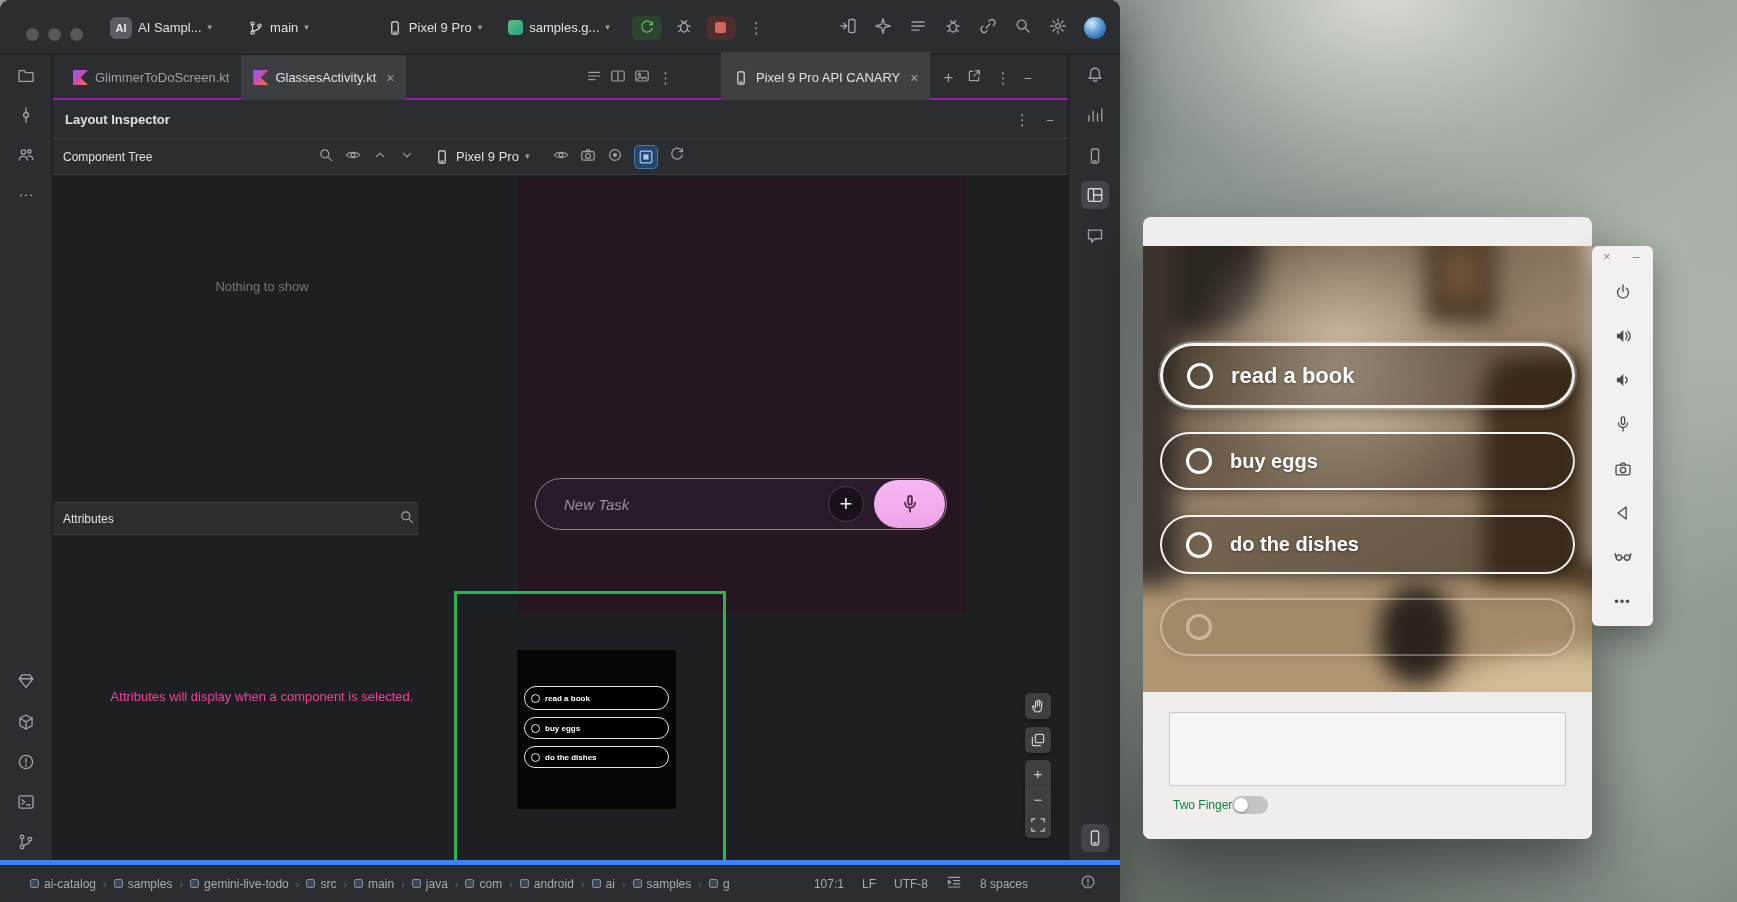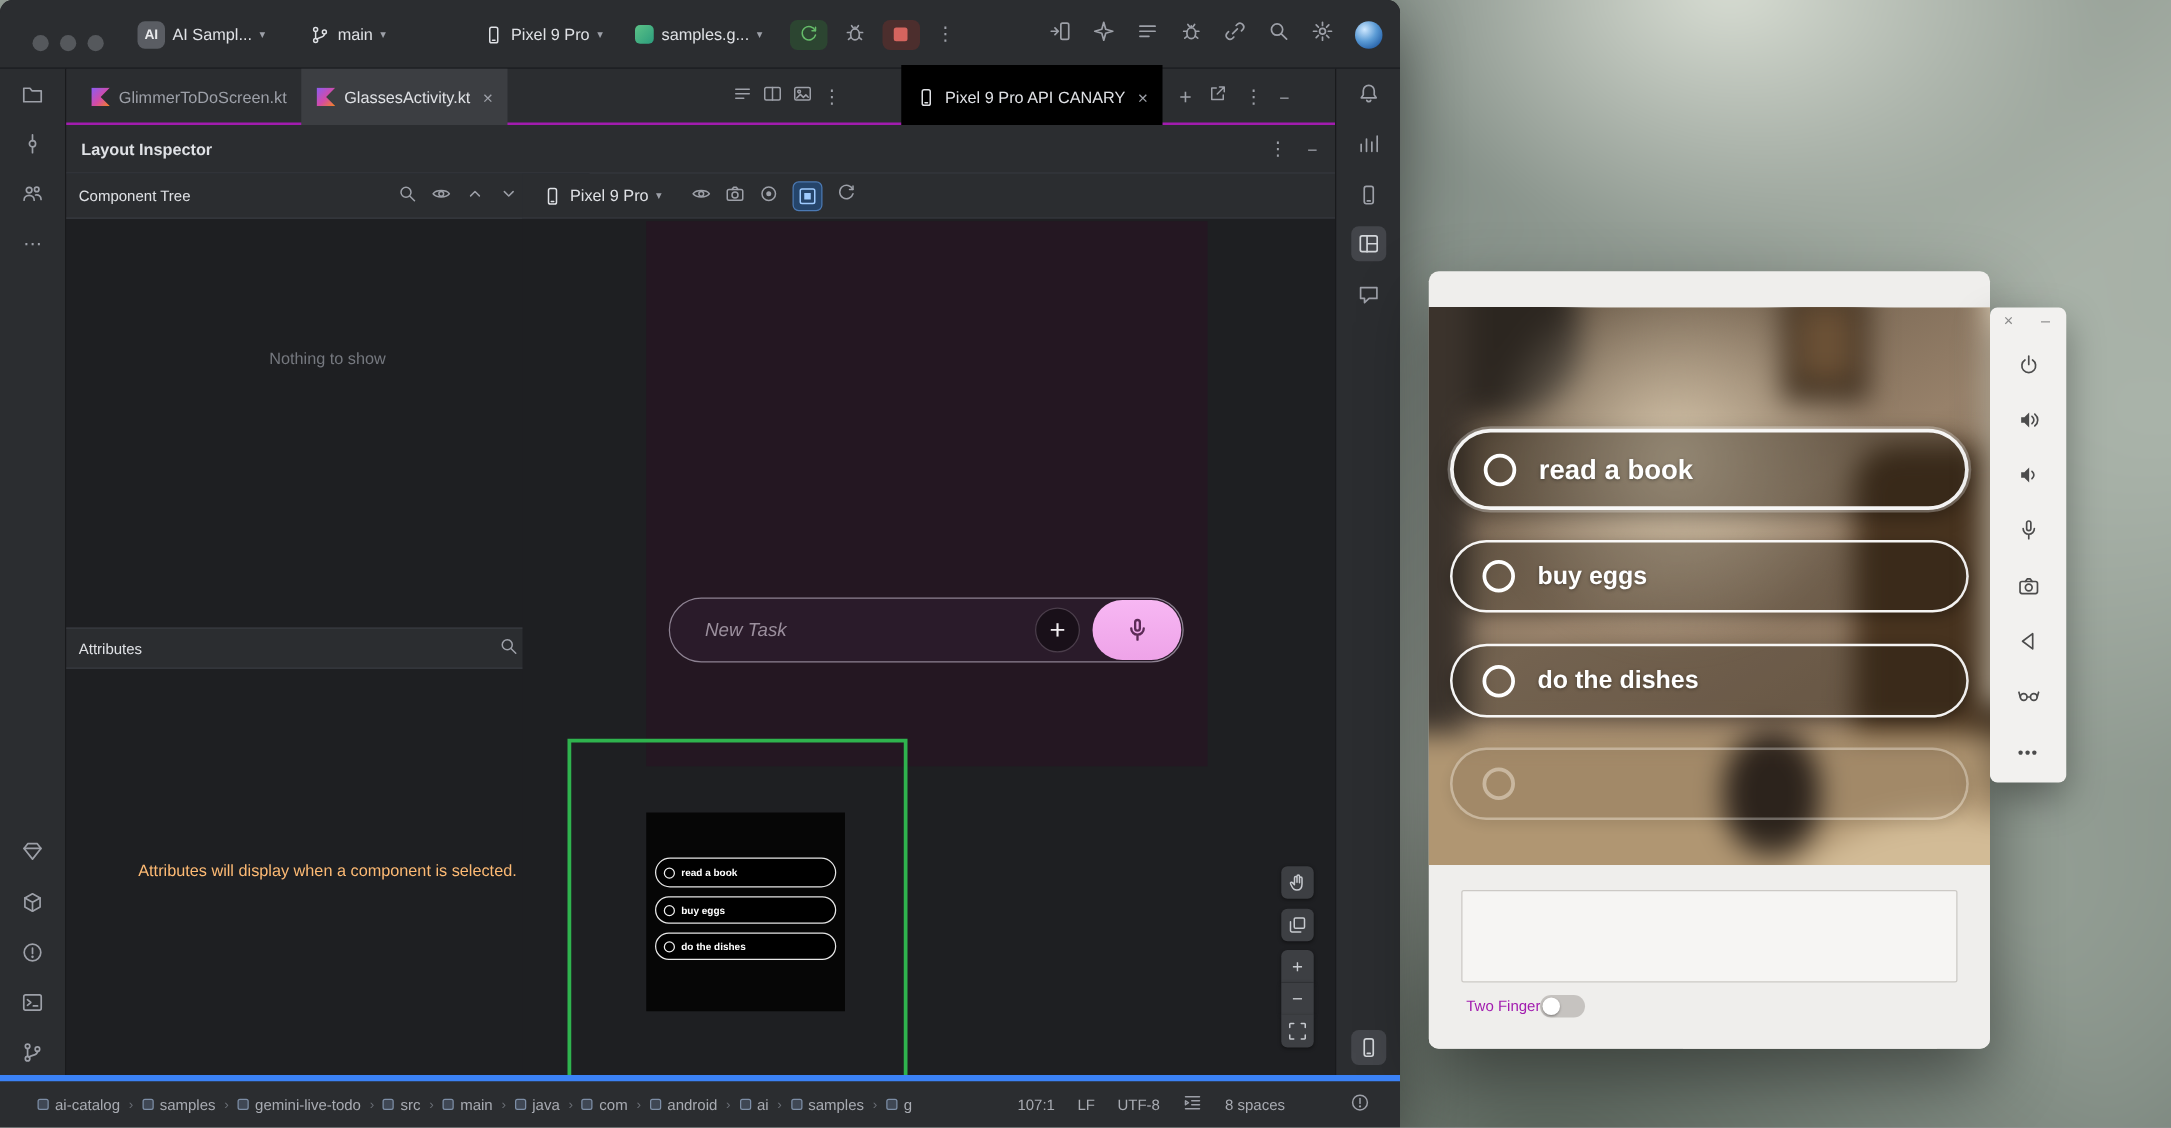--- a/index.html
+++ b/index.html
@@ -39,34 +39,34 @@
 
   .center{position:absolute;left:53px;right:52px;top:55px;bottom:42px;background:#1e1f22}
   .tabbar{position:absolute;left:0;right:0;top:0;height:45px;background:#2b2d30;border-bottom:2px solid #a21caf}
   .tabs{position:absolute;left:8px;top:0;height:45px;display:flex}
   .tab{height:45px;display:flex;align-items:center;gap:7px;padding:0 12px;font-size:13px;color:#9da0a8;white-space:nowrap}
   .tab.active{background:#3c3e42;color:#dfe1e5}
   .kicon{width:15px;height:15px;background:linear-gradient(135deg,#8a5cf5 0%,#d34ba6 55%,#f5841f 100%);clip-path:polygon(0 0,100% 0,50% 50%,100% 100%,0 100%);flex:none}
   .tclose{color:#9da0a8;font-size:14px;line-height:1;margin-left:3px}
   .tabbar-mid{position:absolute;left:533px;top:0;height:45px;display:flex;align-items:center;gap:8px;color:#9da0a8}
   .tabbar-right{position:absolute;left:668px;top:0;height:45px;display:flex;align-items:center;gap:13px;color:#9da0a8}
-  .dev-tab{height:52px;display:flex;align-items:center;gap:7px;padding:0 12px;background:#000000;color:#dfe1e5;font-size:13px;white-space:nowrap}
+  .dev-tab{height:52px;display:flex;align-items:center;gap:7px;padding:0 12px;background:#404040;color:#dfe1e5;font-size:13px;white-space:nowrap}
 
   .li-header{position:absolute;left:0;right:0;top:45px;height:39px;background:#2b2d30;border-bottom:1px solid #393b40}
   .li-title{position:absolute;left:12px;top:0;height:39px;display:flex;align-items:center;font-size:13px;font-weight:700;color:#dfe1e5}
   .li-actions{position:absolute;right:14px;top:0;height:39px;display:flex;align-items:center;gap:16px;color:#9da0a8}
   .hide-glyph{font-size:14px;line-height:1}
 
   .panes{position:absolute;left:0;right:0;top:84px;bottom:0}
   .tree-pane{position:absolute;left:0;top:0;bottom:0;width:419px;border-right:1px solid #393b40;background:#1e1f22}
   .pane-tb{position:absolute;left:0;right:0;top:0;height:36px;background:#2b2d30;border-bottom:1px solid #393b40;display:flex;align-items:center;padding:0 10px;font-size:12px;color:#dfe1e5}
   .tb-icons{margin-left:auto;display:flex;align-items:center;gap:11px;color:#9da0a8}
   .empty1{position:absolute;left:0;width:100%;top:140px;text-align:center;color:#75787f;font-size:13px}
   .attr-tb{position:absolute;left:0;right:0;top:363px;height:33px;background:#2b2d30;border-top:1px solid #393b40;border-bottom:1px solid #393b40;display:flex;align-items:center;padding:0 10px;font-size:12px;color:#dfe1e5}
-  .empty2{position:absolute;left:0;width:100%;top:550px;text-align:center;color:#fdba74;font-size:13px;padding:0 14px}
+  .empty2{position:absolute;left:0;width:100%;top:550px;text-align:center;color:#ec4899;font-size:13px;padding:0 14px}
 
   .device-pane{position:absolute;left:365px;right:0;top:0;bottom:0}
   .rd-chip{position:absolute;left:10px;top:5px;height:26px;display:flex;align-items:center;gap:6px;padding:0 8px;border-radius:6px;color:#dfe1e5;font-size:13px}
   .rd-toggle{width:24px;height:24px;border-radius:5px;background:#25456b;border:1px solid #4b79b3;color:#9ecbff;display:flex;align-items:center;justify-content:center}
   .rd-canvas{position:absolute;left:0;right:0;top:36px;bottom:0;background:#1e1f22;overflow:hidden}
 
   
   .app-screen{position:absolute;left:99px;top:2px;width:449px;height:436px;background:#241722}
   .nt-field{position:absolute;left:18px;top:301px;width:412px;height:52px;border:1px solid #8d8292;border-radius:26px;background:#2a1b2a}
   .nt-input{position:absolute;left:28px;top:0;height:50px;width:260px;background:transparent;border:none;outline:none;font-style:italic;font-size:15px;color:#9b8f9d;font-family:"Liberation Sans",sans-serif}
@@ -110,21 +110,21 @@
   .b-boot{left:235px;top:330px;width:70px;height:88px;background:#2f261e;border-radius:45%}
   .b-table{left:268px;top:388px;width:265px;height:185px;background:#d2bb96;border-radius:50%}
   .pill{position:absolute;left:17px;width:415px;border-radius:999px;border:2.5px solid rgba(255,255,255,.95);background:rgba(25,20,14,.28);display:flex;align-items:center;gap:18px;padding-left:24px;color:#fff;font-weight:700;box-shadow:0 3px 10px rgba(0,0,0,.30);text-shadow:0 1px 3px rgba(0,0,0,.4)}
   .ring{width:26px;height:26px;border-radius:50%;border:3px solid #fff;flex:none}
   .p1{top:97px;height:65px;border-width:3.5px;font-size:22px;background:rgba(30,24,16,.36);box-shadow:0 0 0 2px rgba(255,255,255,.28),0 5px 16px rgba(0,0,0,.35)}
   .p2{top:186px;height:58px;font-size:20px}
   .p3{top:269px;height:59px;font-size:20px}
   .p4{top:352px;height:58px;opacity:.32}
   .emu-bottom{position:absolute;left:0;right:0;top:475px;bottom:0;background:#efeeec}
   .emu-box{position:absolute;left:26px;top:20px;width:397px;height:74px;background:#f6f5f3;border:1px solid #ccc9c5;border-radius:2px}
-  .emu-toggle-row{position:absolute;left:30px;top:104px;display:flex;align-items:center;font-size:12px;color:#a21caf}
+  .emu-toggle-row{position:absolute;left:30px;top:104px;display:flex;align-items:center;font-size:12px;color:#15803d}
   .toggle{width:36px;height:18px;border-radius:9px;background:#c6c3c0;position:relative}
   .knob{position:absolute;left:2px;top:2px;width:14px;height:14px;border-radius:50%;background:#fff;box-shadow:0 1px 2px rgba(0,0,0,.35)}
 
   .emu-tools{position:absolute;left:1592px;top:246px;width:61px;height:380px;background:#f2f1ef;border-radius:6px;box-shadow:0 12px 30px rgba(0,0,0,.35)}
   .et-win{position:absolute;left:11px;right:13px;top:4px;display:flex;justify-content:space-between;color:#8a8a8a;font-size:13px;line-height:1}
   .et{position:absolute;left:50%;transform:translateX(-50%);width:22px;height:22px;color:#4c4c4c;display:flex;align-items:center;justify-content:center;font-size:15px}
 
   svg.ic{fill:none;stroke:currentColor;stroke-width:1.2;stroke-linecap:round;stroke-linejoin:round}.ic16{width:16px;height:16px}.ic18{width:18px;height:18px}.ic20{width:20px;height:20px}
 </style>
 </head>

